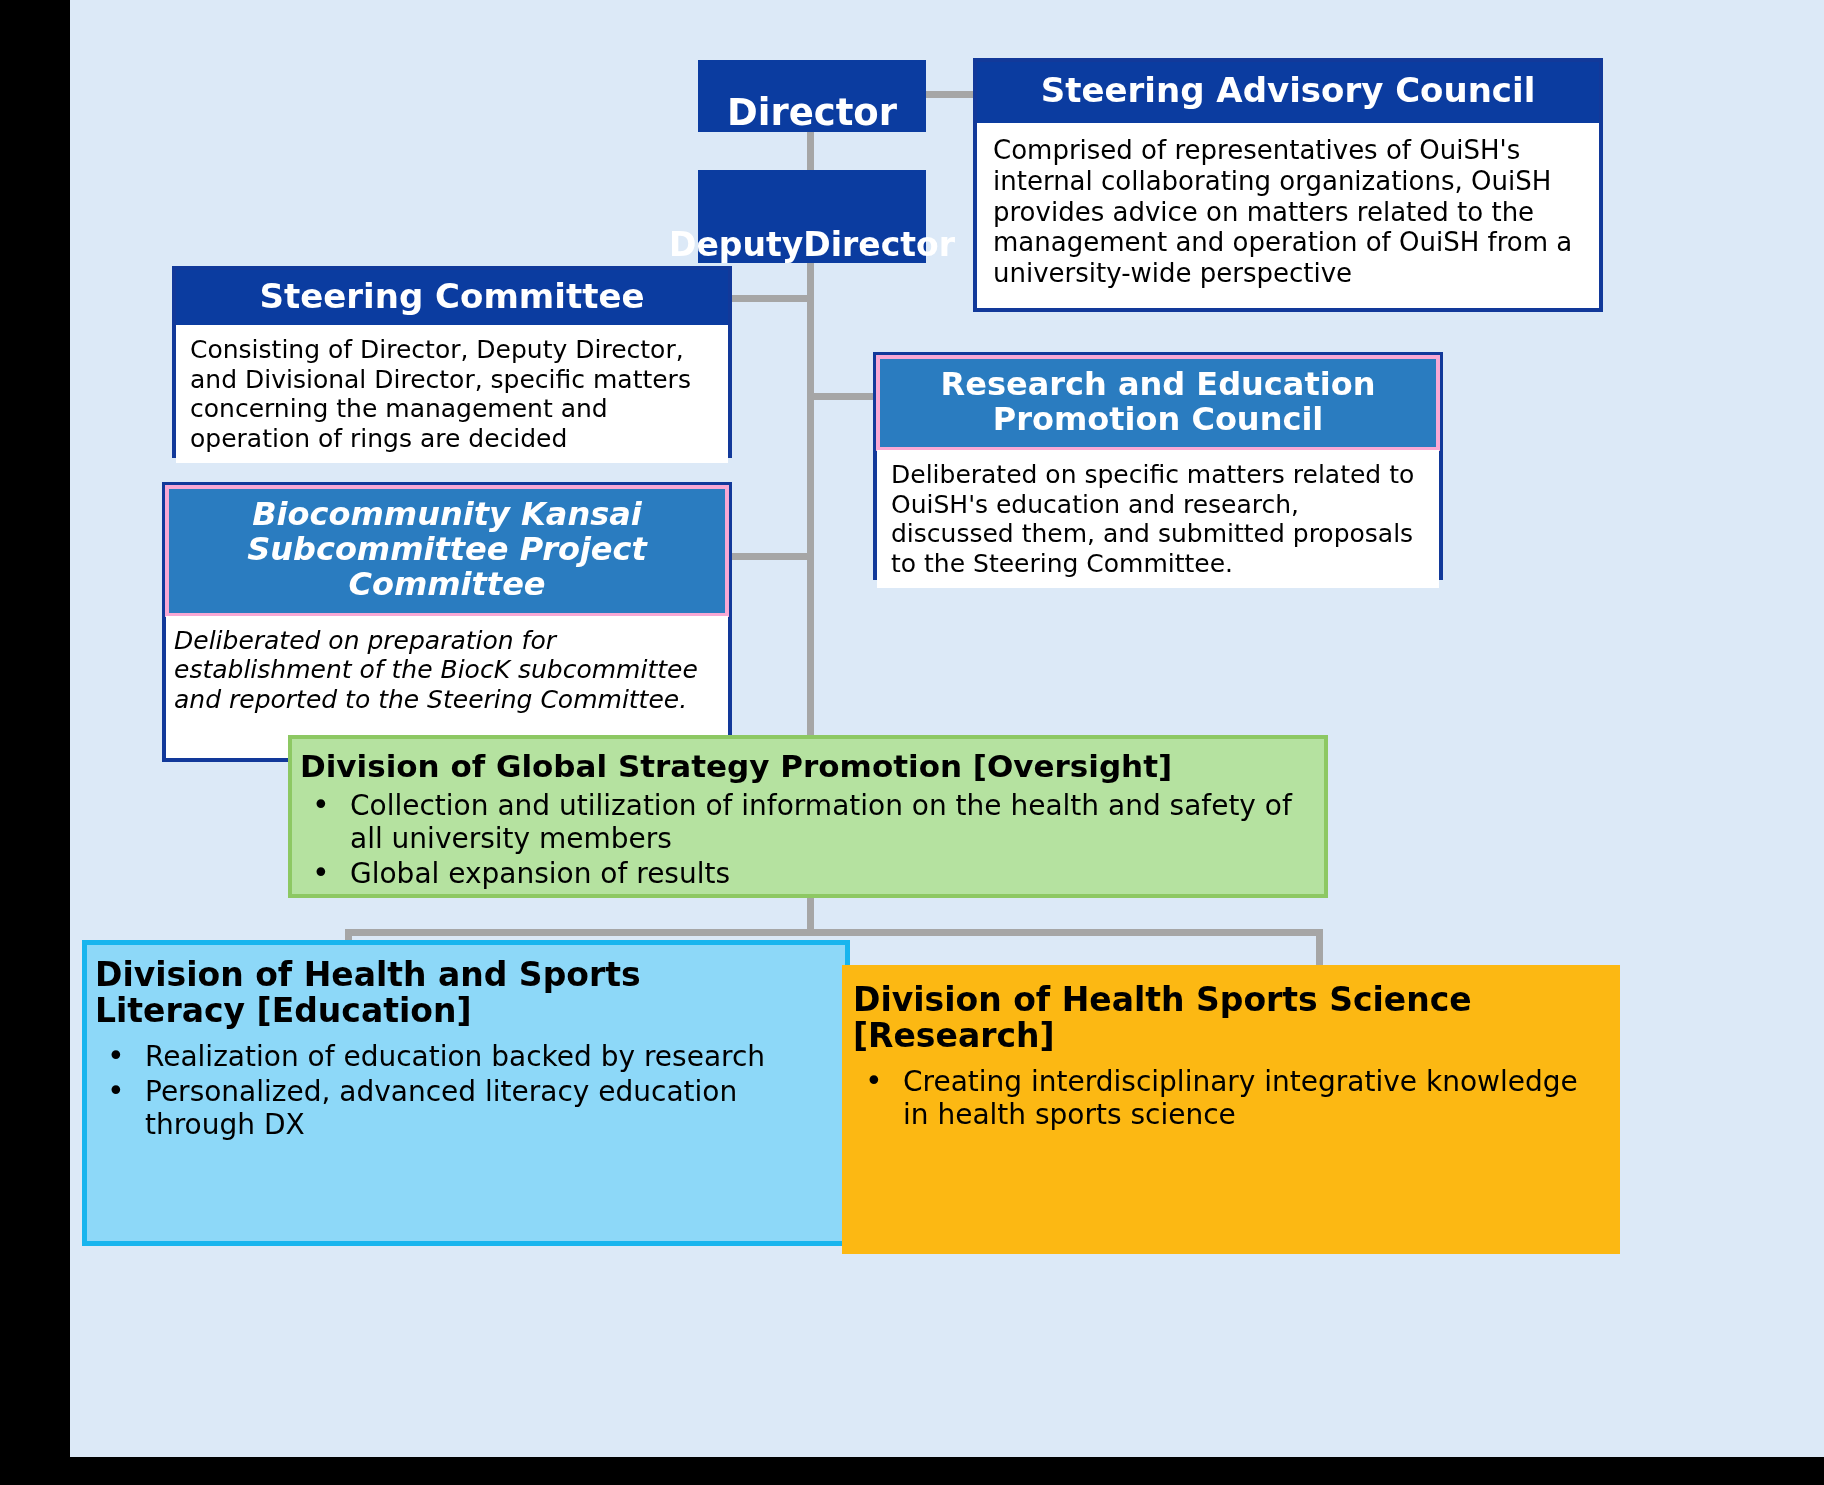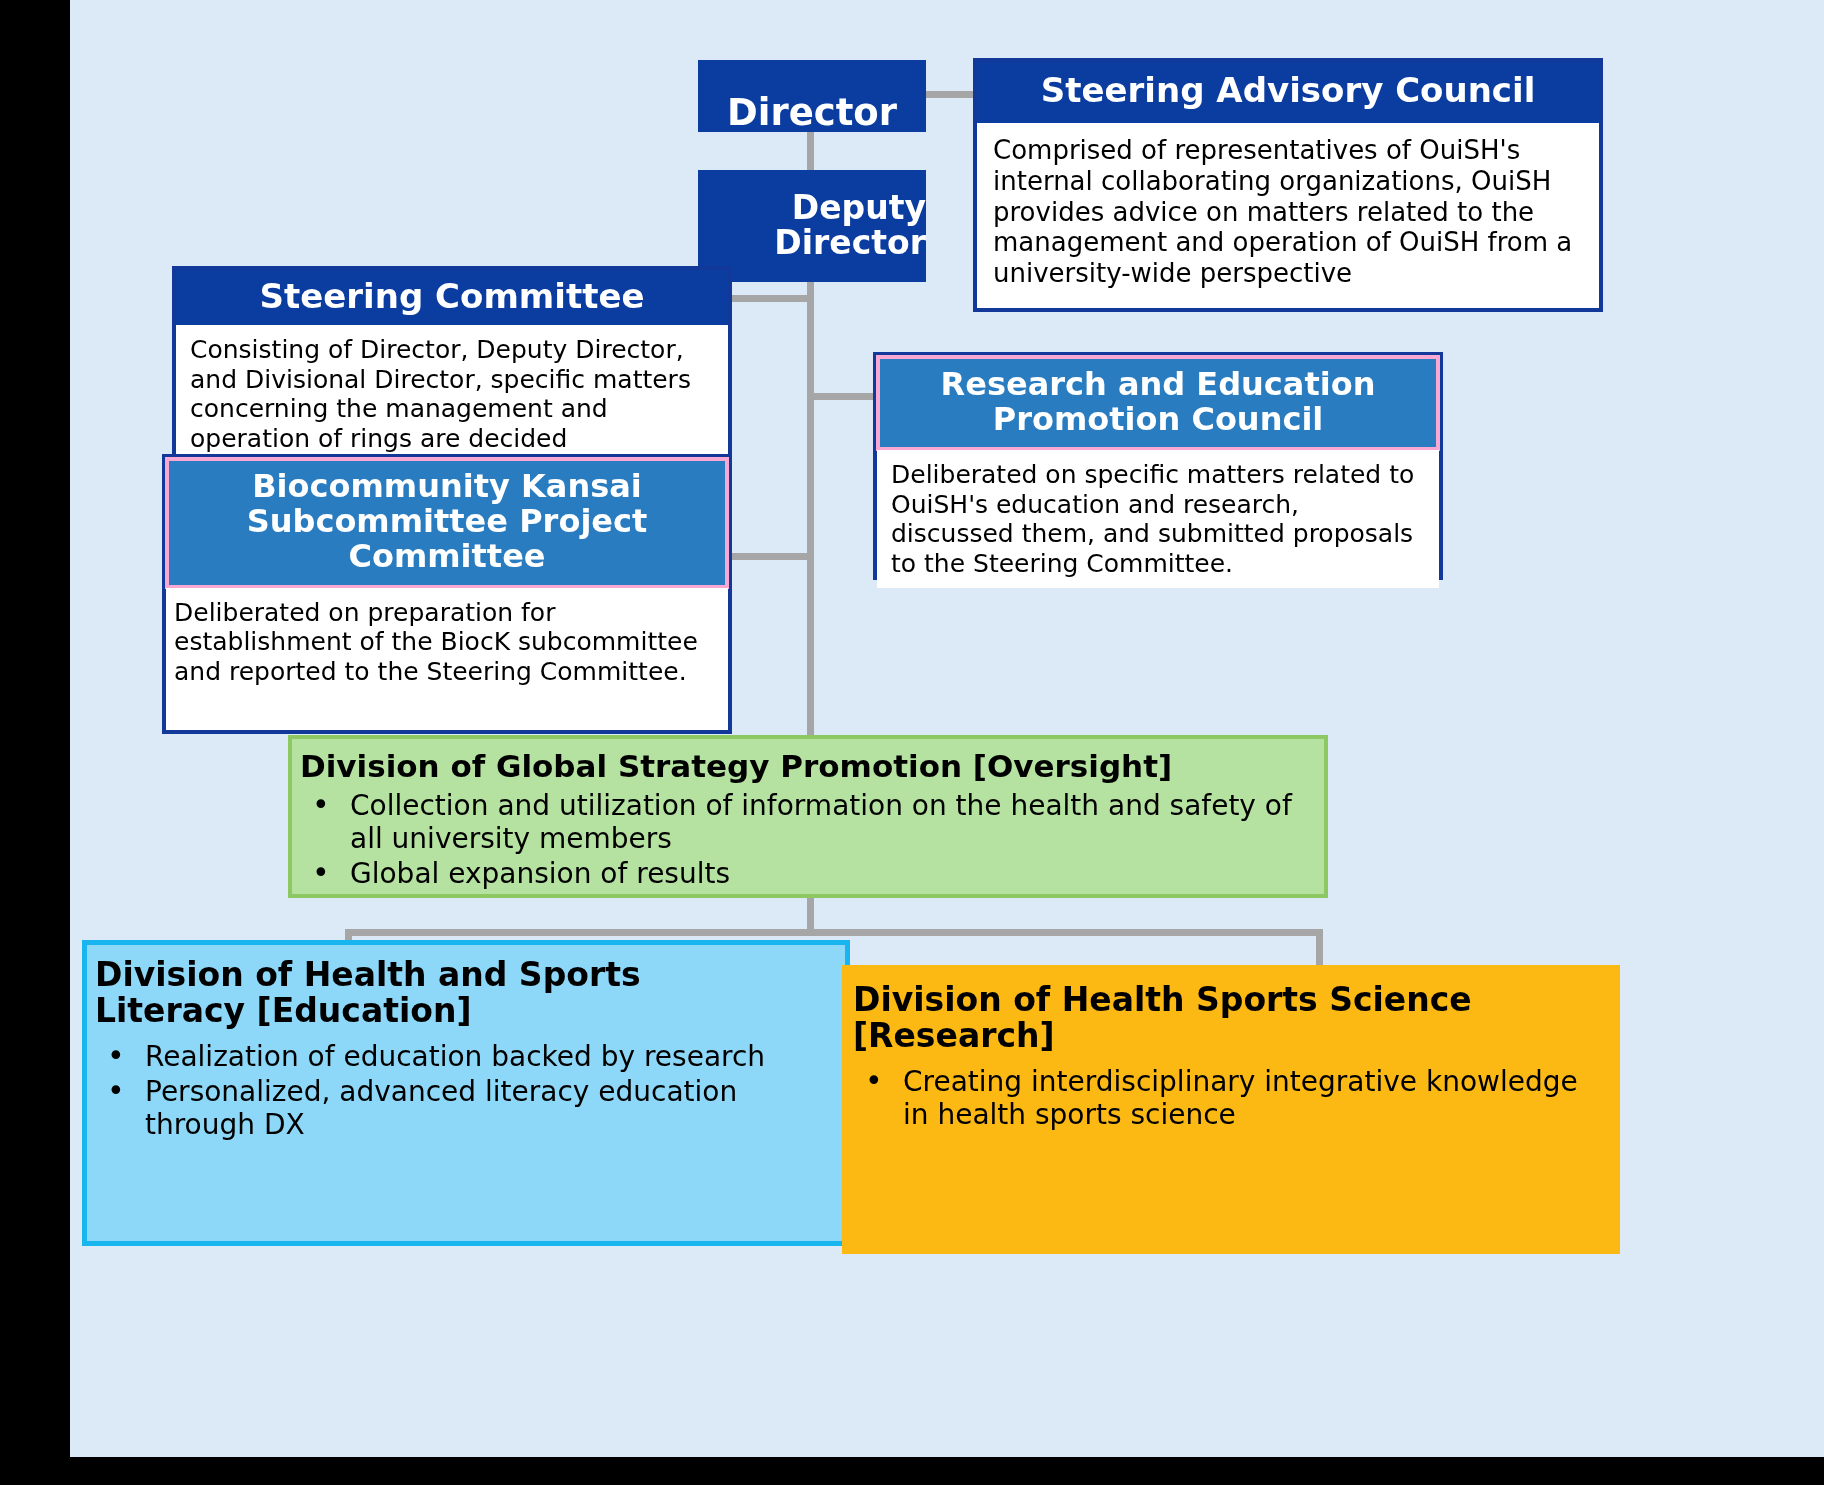--- a/index.html
+++ b/index.html
@@ -103,21 +103,21 @@
   <div class="line hline" style="left:275px; top:929px; width:978px;"></div>
   <div class="line vline" style="left:275px; top:929px; height:65px;"></div>
   <div class="line vline" style="left:1246px; top:929px; height:65px;"></div>
 
   <div class="line hline" style="left:710px; top:1037px; width:70px;"></div>
 
   <div class="node navy-solid" style="left:628px; top:60px; width:228px; height:72px; font-size:37px;">
     <span>Director</span>
   </div>
 
-  <div class="node navy-solid" style="left:628px; top:170px; width:228px; height:112px; font-size:33px; flex-direction:column;">
+  <div class="node navy-solid" style="left:628px; top:170px; width:228px; height:93px; font-size:33px; ">
     <span>Deputy</span>
     <span>Director</span>
   </div>
 
   <div class="node card" style="left:903px; top:58px; width:630px; height:254px;">
     <div class="card-head" style="font-size:34px; padding:10px 6px 14px;">Steering Advisory Council</div>
     <div class="card-body" style="font-size:26px; padding:12px 16px 10px;">Comprised of representatives of OuiSH's internal collaborating organizations, OuiSH provides advice on matters related to the management and operation of OuiSH from a university-wide perspective</div>
   </div>
 
   <div class="node card" style="left:102px; top:266px; width:560px; height:192px;">
@@ -126,21 +126,21 @@
   </div>
 
   <div class="node card-blue" style="left:803px; top:352px; width:570px; height:228px;">
     <div class="card-head" style="font-size:32px; padding:8px 6px 10px; margin:-1px;">
       <div>Research and Education</div>
       <div>Promotion Council</div>
     </div>
     <div class="card-body" style="font-size:25px; padding:10px 14px;">Deliberated on specific matters related to OuiSH's education and research, discussed them, and submitted proposals to the Steering Committee.</div>
   </div>
 
-  <div class="node card-blue" style="left:92px; top:454px; width:570px; height:280px;">
+  <div class="node card-blue" style="left:92px; top:482px; width:570px; height:280px;font-style:italic;">
     <div class="card-head" style="font-size:32px; padding:8px 6px 10px; margin:-1px;">
       <div>Biocommunity Kansai</div>
       <div>Subcommittee Project</div>
       <div>Committee</div>
     </div>
     <div class="card-body" style="font-size:25px; padding:10px 8px;">Deliberated on preparation for establishment of the BiocK subcommittee and reported to the Steering Committee.</div>
   </div>
 
   <div class="node panel green" style="left:218px; top:735px; width:1040px; height:163px;">
     <div class="panel-title" style="font-size:31px; padding:10px 8px 6px;">Division of Global Strategy Promotion [Oversight]</div>

